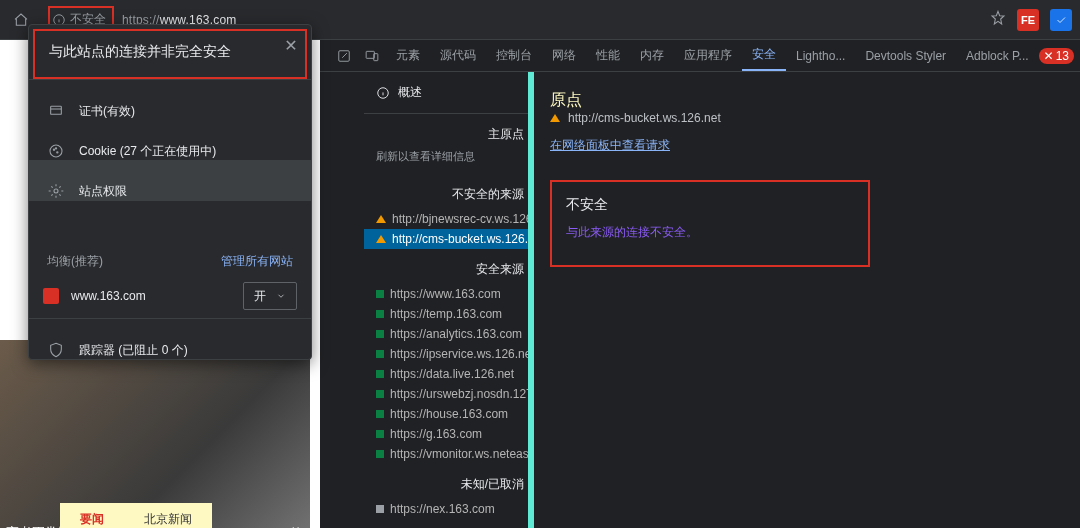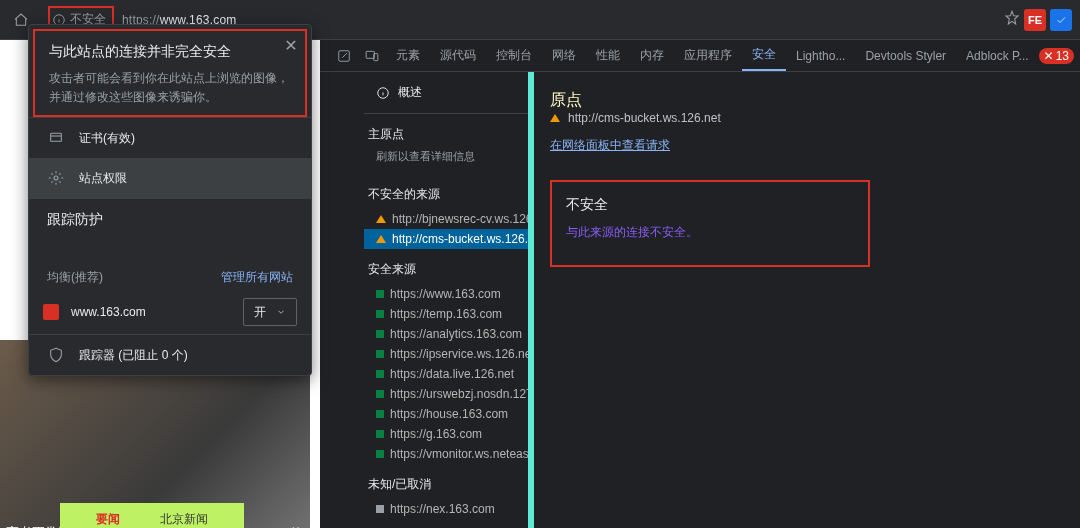--- a/index.html
+++ b/index.html
@@ -5,57 +5,57 @@
     * {box-sizing:border-box;margin:0;padding:0;font-family:"Microsoft YaHei","Segoe UI",Arial,sans-serif;font-size:12px;}
     body {background:#202124;color:#e8eaed;width:1080px;height:528px;overflow:hidden;position:relative;}
 
     
     .urlbar {position:absolute;top:0;left:0;right:0;height:40px;background:#292a2d;display:flex;align-items:center;padding:0 8px;border-bottom:1px solid #3c4043;}
     .urlbar .nav-ico {width:26px;height:26px;display:flex;align-items:center;justify-content:center;color:#9aa0a6;margin-right:4px;}
     .urlbar .addr {flex:1;display:flex;align-items:center;color:#9aa0a6;padding:0 10px;}
     .addr .insecure {display:flex;align-items:center;gap:4px;margin-right:8px;border:2px solid #d93025;padding:1px 6px 1px 2px;height:28px;}
     .addr .url {letter-spacing:.2px;}
     .addr .url .host {color:#e8eaed;}
-    .urlbar .right {display:flex;align-items:center;gap:4px;}
+    .urlbar .right {display:flex;align-items:center;gap:11px;}
     .sq {width:22px;height:22px;display:flex;align-items:center;justify-content:center;border-radius:3px;color:#fff;font-weight:bold;font-size:11px;}
     .sq.red{background:#d93025;} .sq.blue{background:#1a73e8;}
 
     
     .dtabs {position:absolute;top:40px;left:320;right:0;height:32px;background:#202124;border-bottom:1px solid #3c4043;display:flex;align-items:center;padding-left:332px;}
     .dtabs .ti {display:flex;align-items:center;color:#9aa0a6;padding:0 10px;height:100%;cursor:pointer;white-space:nowrap;}
     .dtabs .ti.active {color:#8ab4f8;border-bottom:2px solid #8ab4f8;}
     .dtabs .pre-ico{width:28px;display:flex;justify-content:center;color:#9aa0a6;}
     .dtabs .err{margin-left:auto;margin-right:6px;background:#d93025;color:#fff;border-radius:9px;height:16px;min-width:28px;display:flex;align-items:center;justify-content:center;padding:0 5px;font-size:11px;}
 
     
     .popup {position:absolute;top:24px;left:28px;width:284px;background:#292a2d;border:1px solid #3c4043;box-shadow:0 4px 16px rgba(0,0,0,.5);border-radius:4px;z-index:20;}
     .popup .close{position:absolute;top:10px;right:10px;width:20px;height:20px;color:#9aa0a6;cursor:pointer;display:flex;align-items:center;justify-content:center;font-size:16px;}
     .popup .sep{border-top:1px solid #3c4043;}
-    .popup .row{display:flex;align-items:center;height:40px;padding:0 18px;color:#e8eaed;gap:14px;}
+    .popup .row{display:flex;align-items:flex-end;height:40px;padding:0 18px;color:#e8eaed;gap:14px;}
     .popup .row .ico{width:18px;height:18px;display:flex;align-items:center;justify-content:center;color:#9aa0a6;}
     .popup .row.hoverable{cursor:pointer;}
     .popup .row.sel{background:#3c4043;}
     .popup .track{padding:12px 18px 4px;}
     .popup .track .t{font-size:14px;color:#e8eaed;margin-bottom:6px;}
     .popup .track .sub{display:flex;align-items:center;justify-content:space-between;color:#9aa0a6;margin-top:40px;}
     .popup .track .sub a{color:#8ab4f8;text-decoration:none;}
     .popup .site{display:flex;align-items:center;padding:0 14px;height:44px;gap:12px;}
     .popup .site .dot{width:16px;height:16px;background:#d93025;border-radius:2px;}
     .popup .site .name{flex:1;color:#e8eaed;}
     .popup .site .sel{display:flex;align-items:center;gap:10px;border:1px solid #5f6368;height:28px;padding:0 10px;border-radius:2px;}
     .popup .hl{border:2px solid #d93025;padding:12px 14px 8px;margin:4px 4px 0;}
     .popup .hl .title{font-size:14px;color:#e8eaed;margin-bottom:8px;}
     .popup .hl .desc{color:#9aa0a6;line-height:1.6;}
 
     
     .dt {position:absolute;top:72px;left:320px;right:0;bottom:0;display:flex;}
     .dt-left{width:170px;border-right:6px solid #5eead4;display:flex;flex-direction:column;overflow:hidden;margin-left:44px;}
     .dt-left .ov{height:42px;display:flex;align-items:center;gap:8px;color:#e8eaed;padding:0 12px;border-bottom:1px solid #3c4043;}
     .grp{padding:12px 0 0;}
-    .grp .lbl{color:#e8eaed;padding:0 4px 6px;}
+    .grp .lbl{color:#e8eaed;padding:0 4px 6px;text-align:right;}
     .grp .sub{color:#9aa0a6;font-size:11px;padding:0 12px 10px;}
     .orig{display:flex;align-items:center;gap:6px;height:20px;padding:0 12px;cursor:pointer;overflow:hidden;white-space:nowrap;}
     .orig .tri{width:0;height:0;border-left:5px solid transparent;border-right:5px solid transparent;}
     .orig .tri.warn{border-bottom:8px solid #f29900;}
     .orig .sq2{width:8px;height:8px;flex-shrink:0;}
     .orig .sq2.ok{background:#0b8043;}
     .orig .sq2.na{background:#9aa0a6;}
     .orig span.link{color:#b5b5b5;}
     .orig.sel{background:#00639b;}
     .orig.sel span.link{color:#fff;}
@@ -66,21 +66,21 @@
     .oline a{color:#bdc1c6;text-decoration:none;}
     .rlink{color:#8ab4f8;text-decoration:underline;cursor:pointer;}
     .insec-box{margin-top:26px;border:2px solid #d93025;padding:14px 14px 24px;max-width:320px;}
     .insec-box .t{color:#e8eaed;font-size:14px;margin-bottom:10px;}
     .insec-box .d{color:#8b5cf6;}
 
     
     .pagestrip{position:absolute;top:40px;left:0;width:28px;bottom:0;background:#fff;}
     .pagestrip .photo{position:absolute;top:260px;left:0;width:310px;height:210px;background:linear-gradient(135deg,#6b5b4a,#3a3a3a 60%,#777);}
     .pagestrip .cap{position:absolute;bottom:8px;left:6px;color:#fff;font-size:13px;}
-    .pagetabs{position:absolute;bottom:0;left:60px;display:flex;gap:40px;color:#333;background:#bef264;padding:8px 36px 0;}
+    .pagetabs{position:absolute;bottom:0;left:60px;display:flex;gap:40px;color:#333;background:#fef9c3;padding:8px 20px 0;}
     .pagetabs .a{color:#d93025;font-weight:bold;}
     .left-white{position:absolute;top:40px;left:0;width:320px;bottom:0;background:#fff;z-index:1;}
     .left-white .sidetags{position:absolute;top:130px;left:0;}
     .left-white .sidetags div{font-size:12px;color:#333;padding:6px 4px;}
 
     svg{stroke:currentColor;fill:none;stroke-width:1.6;}
   </style>
 </head>
 <body>
 
@@ -248,44 +248,53 @@
       <div class="t">不安全</div>
       <div class="d">与此来源的连接不安全。</div>
     </div>
   </div>
 </div>
 
 <div class="popup" style="z-index:30">
   <div class="close">✕</div>
   <div class="hl">
     <div class="title">与此站点的连接并非完全安全</div>
-    <div class="desc">攻击者可能会看到你在此站点上浏览的图像，并通过修改这些图像来诱骗你。</div>
   </div>
   <div class="sep"></div>
   <div class="row hoverable">
     <span class="ico">
         <svg width="16" height="16" viewBox="0 0 24 24">
           <rect x="4" y="5" width="16" height="12" rx="1"></rect>
           <path d="M4 9h16"></path>
         </svg>
       </span>
     <span>证书(有效)</span>
   </div>
+  <div class="row hoverable">
+    <span class="ico">
+        <svg width="16" height="16" viewBox="0 0 24 24">
+          <circle cx="12" cy="12" r="9"></circle>
+          <circle cx="9" cy="10" r="1"></circle>
+          <circle cx="14" cy="14" r="1"></circle>
+          <circle cx="12" cy="8" r="1"></circle>
+        </svg>
+      </span>
+    <span>Cookie (27 个正在使用中)</span>
+  </div>
   <div class="row hoverable sel">
     <span class="ico">
         <svg width="16" height="16" viewBox="0 0 24 24">
           <circle cx="12" cy="12" r="3"></circle>
           <path d="M12 2v3M12 19v3M4 12H1M23 12h-3M5 5l2 2M17 17l2 2M5 19l2-2M17 7l2-2"></path>
         </svg>
       </span>
     <span>站点权限</span>
   </div>
   <div class="sep"></div>
   <div class="track">
-    <div class="t">跟踪防护</div>
     <div class="sub">
       <span>均衡(推荐)</span>
       <a>管理所有网站</a>
     </div>
   </div>
   <div class="site">
     <span class="dot"></span>
     <span class="name">www.163.com</span>
     <div class="sel">
       <span>开</span>

